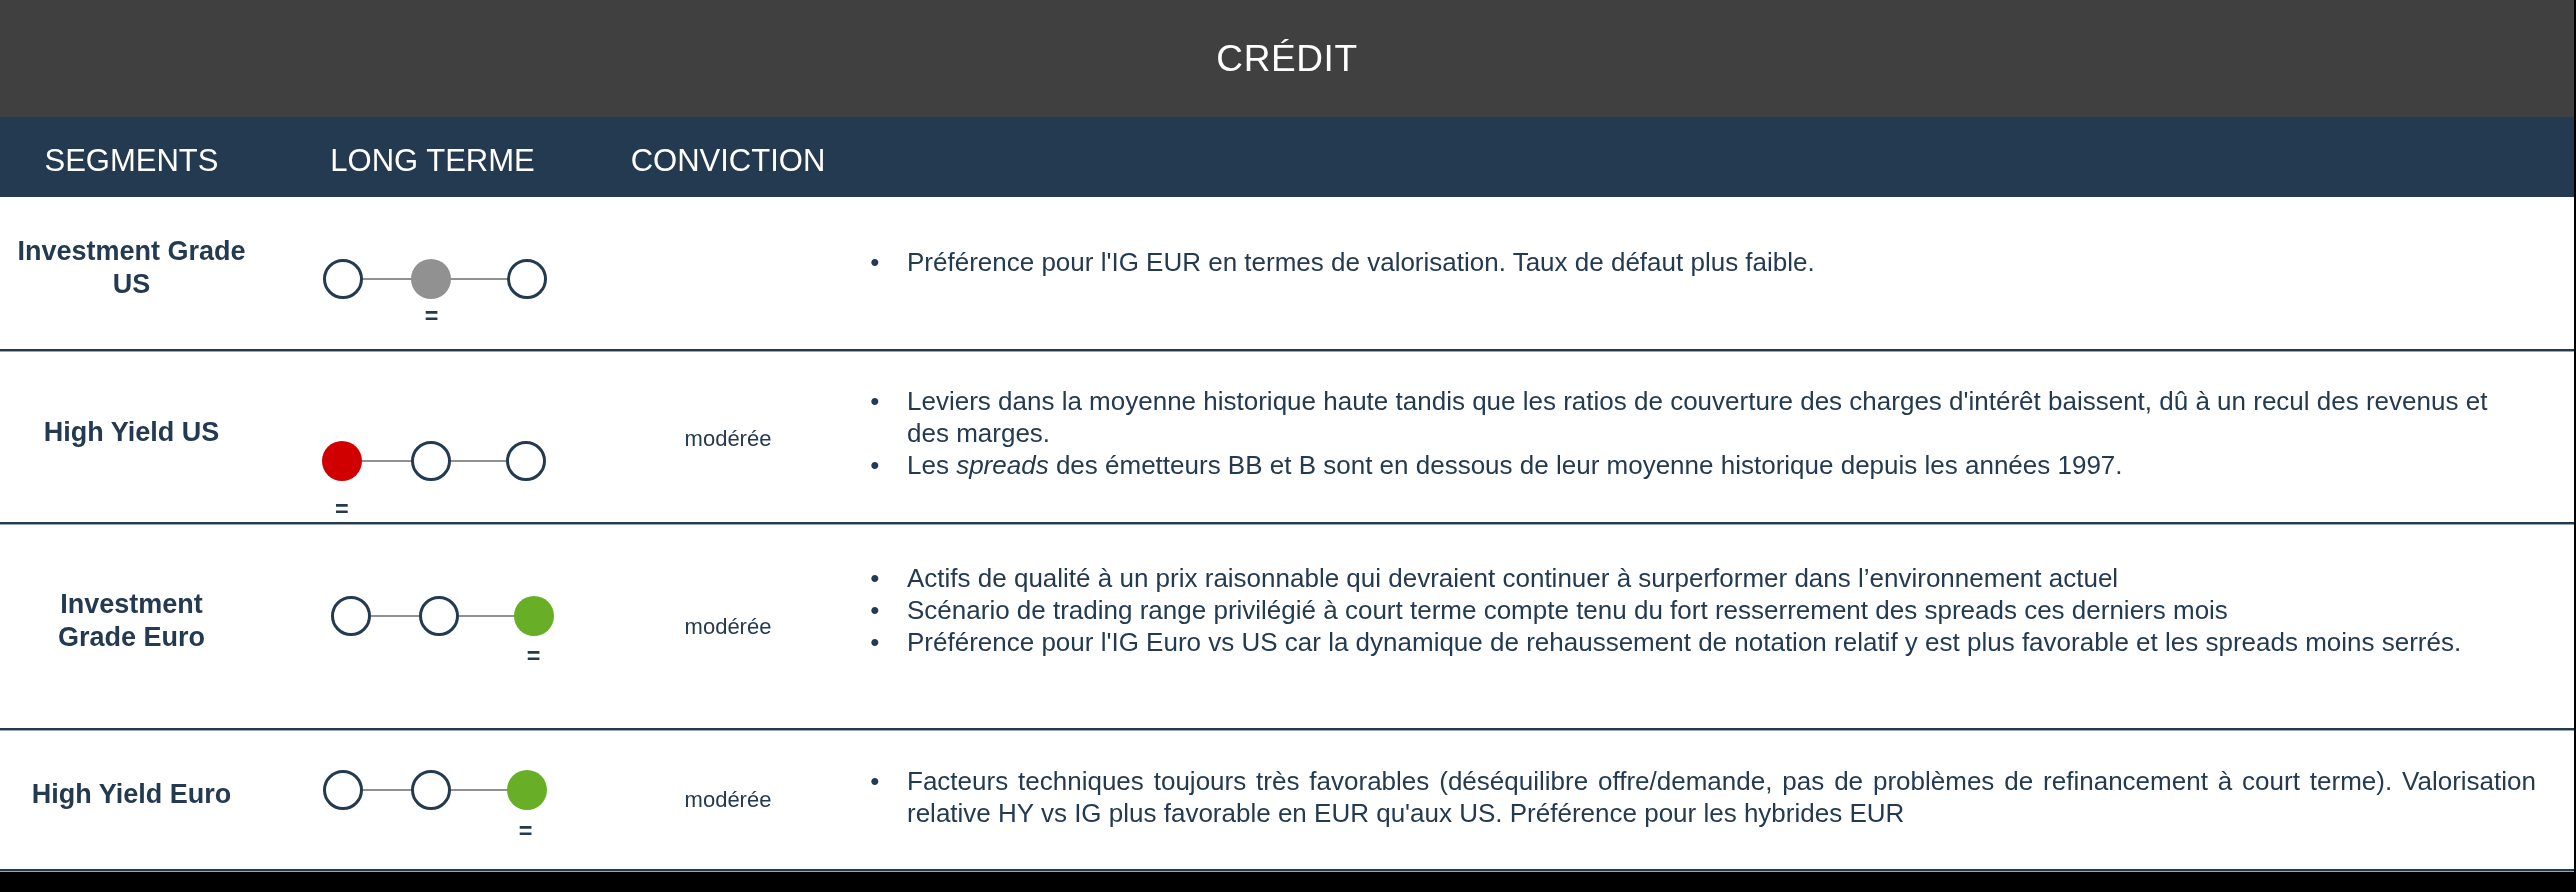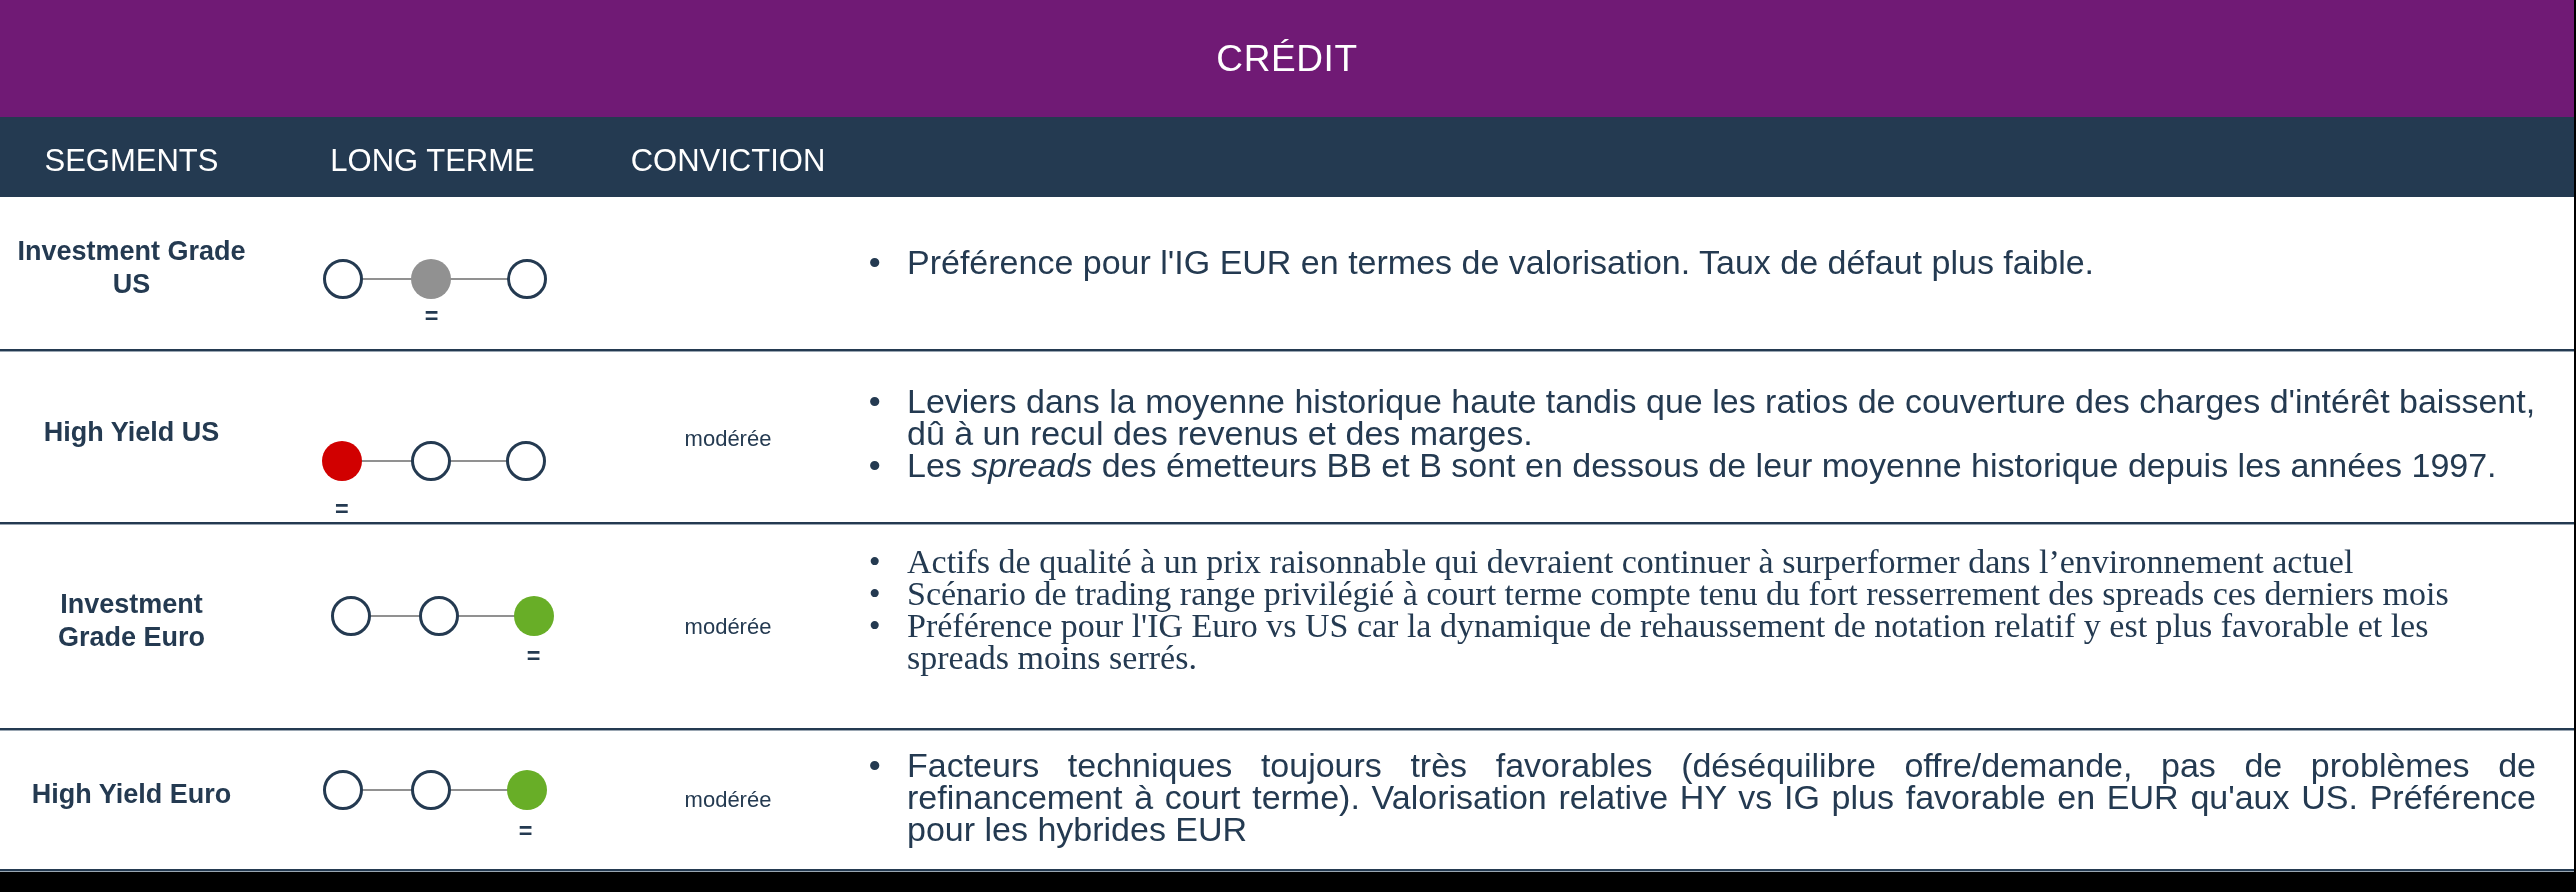--- a/index.html
+++ b/index.html
@@ -4,21 +4,21 @@
 <style>
   html, body { margin: 0; padding: 0; }
   body {
     width: 2576px; height: 893px; background: #000; overflow: hidden;
     font-family: "Liberation Sans", "DejaVu Sans", sans-serif;
     color: #243A51;
   }
   .page { position: absolute; left: 0; top: 0; width: 2574px; height: 872px; background: #fff; }
   .title-bar {
     position: absolute; left: 0; top: 0; width: 2574px; height: 117px;
-    background: #701a75; color: #fff; display: flex; align-items: center; justify-content: center;
+    background: #404040; color: #fff; display: flex; align-items: center; justify-content: center;
     font-size: 37px; letter-spacing: 0.6px;
   }
   .header-bar {
     position: absolute; left: 0; top: 117px; width: 2574px; height: 80px; background: #243A51; color: #fff;
     font-size: 31px;
   }
   .hcell { position: absolute; top: 4px; height: 80px; display: flex; align-items: center; justify-content: center; }
   .row { position: absolute; left: 0; width: 2574px; background: #fff; }
   .divider { position: absolute; left: 0; width: 2574px; height: 2.3px; background: #243A51; border-bottom: 1.2px solid #9aa6b2; }
   .seg {
@@ -30,21 +30,21 @@
     position: absolute; left: 608px; width: 240px; top: 0; bottom: 0;
     display: flex; align-items: center; justify-content: center; font-size: 22px;
   }
   .ind { position: absolute; }
   .line { position: absolute; height: 2.3px; background: #919191; }
   .dot { position: absolute; width: 40px; height: 40px; border-radius: 50%; box-sizing: border-box; }
   .dot.empty { border: 3.5px solid #243A51; background: #fff; }
   .eq { position: absolute; font-size: 23.4px; font-weight: bold; width: 23.4px; text-align: center; line-height: 23.4px; }
   .comments { position: absolute; left: 866px; right: 38px; top: 0; bottom: 0; display: flex; flex-direction: column; justify-content: center; }
   .comments ul { margin: 0; padding: 0; list-style: none; }
-  .comments li { position: relative; padding-left: 41px; font-size: 34px; line-height: 32px; }
+  .comments li { position: relative; padding-left: 41px; font-size: 26px; line-height: 32px; }
   .comments li::before { content: "•"; position: absolute; left: 0; top: 0; width: 17.6px; text-align: center; }
   .comments li.justify { text-align: justify; }
   .right-edge { position: absolute; left: 2574px; top: 0; width: 1.8px; height: 893px; background: #000; }
 </style>
 </head>
 <body>
 
 <div class="page">
 
   <div class="title-bar">CRÉDIT</div>
@@ -95,21 +95,21 @@
   <div class="row" style="top:526px;height:202px;">
     <div class="seg" style="padding:0 23.4px;box-sizing:border-box;">Investment Grade Euro</div>
     <div class="ind" style="left:331px;top:70px;width:246px;height:76px;">
       <div class="line" style="left:20px;top:19px;width:184px;"></div>
       <div class="dot empty" style="left:0;top:0;"></div>
       <div class="dot empty" style="left:88px;top:0;"></div>
       <div class="dot" style="left:183px;top:0;background:#68AE27;"></div>
       <div class="eq" style="left:191px;top:49px;">=</div>
     </div>
     <div class="conv">modérée</div>
-    <div class="comments" style="padding-bottom:35px;font-family:Liberation Serif, serif;">
+    <div class="comments" style="padding-bottom:35px;">
       <ul>
         <li>Actifs de qualité à un prix raisonnable qui devraient continuer à surperformer dans l’environnement actuel</li>
         <li>Scénario de trading range privilégié à court terme compte tenu du fort resserrement des spreads ces derniers mois</li>
         <li>Préférence pour l'IG Euro vs US  car la dynamique de rehaussement de notation relatif y est plus favorable et les spreads moins serrés.</li>
       </ul>
     </div>
   </div>
   <div class="divider" style="top:728px;"></div>
 
   <div class="row" style="top:731px;height:138px;">

